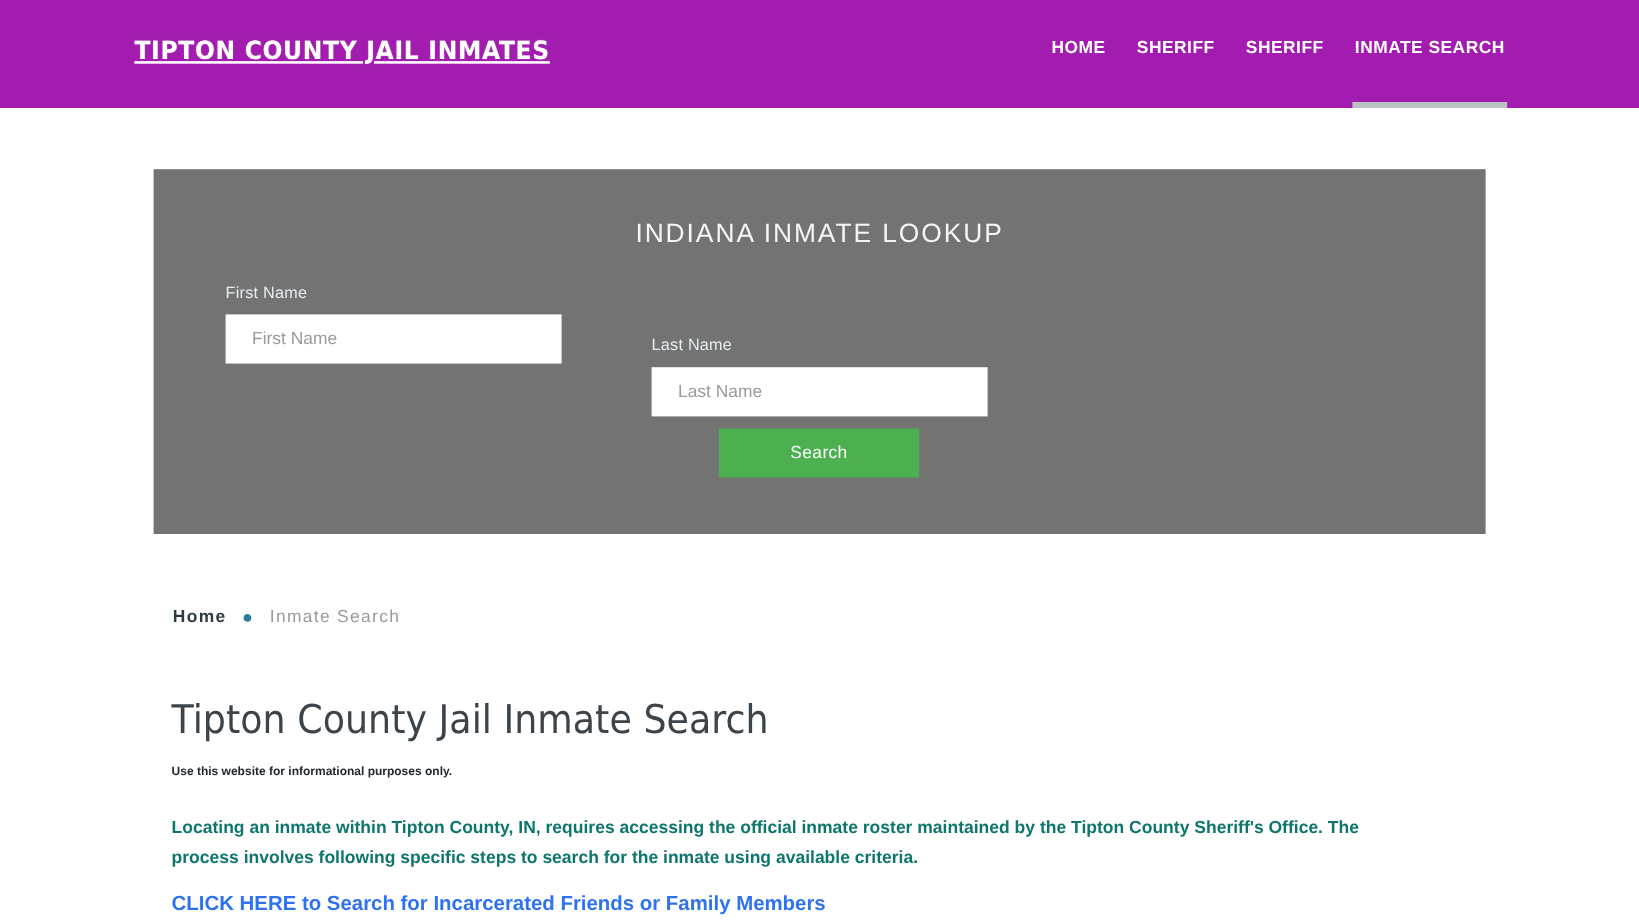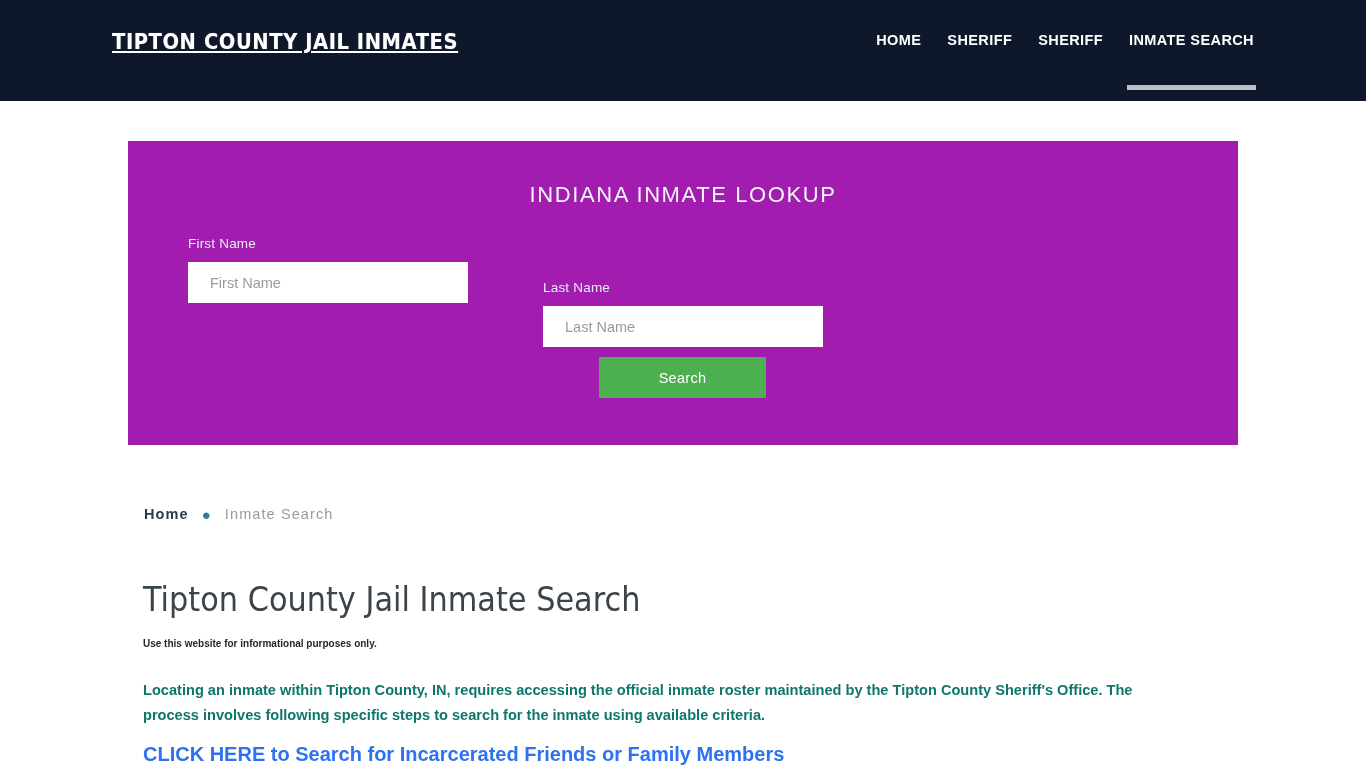--- a/index.html
+++ b/index.html
@@ -9,22 +9,22 @@
     height: 768px;
     background: #ffffff;
     font-family: "Liberation Sans", sans-serif;
     overflow: hidden;
   }
 
   
   .site-header {
     position: relative;
     width: 1366px;
-    height: 101px;
-    background: #0f172a;
+    height: 90px;
+    background: #a21caf;
   }
 
   .logo {
     position: absolute;
     left: 112px;
     top: 30px;
     font-family: "DejaVu Sans", sans-serif;
     font-size: 21px;
     font-weight: bold;
     letter-spacing: 0.6px;
@@ -66,21 +66,21 @@
     background: #bcc1c3;
   }
 
   
   .lookup-panel {
     position: absolute;
     left: 128px;
     top: 141px;
     width: 1110px;
     height: 304px;
-    background: #a21caf;
+    background: #737373;
   }
 
   .lookup-title {
     position: absolute;
     top: 41px;
     left: 0;
     width: 100%;
     text-align: center;
     font-family: "Liberation Sans", sans-serif;
     font-size: 22px;
@@ -196,21 +196,21 @@
     font-weight: bold;
     line-height: 25px;
     color: #0f766e;
   }
 
   .cta-link {
     position: absolute;
     left: 143px;
     top: 743px;
     font-family: "Liberation Sans", sans-serif;
-    font-size: 20px;
+    font-size: 17px;
     font-weight: bold;
     color: #2f72ef;
     text-decoration: none;
   }
 </style>
 </head>
 <body>
 
 <header class="site-header">
   <a class="logo" href="#">TIPTON COUNTY JAIL INMATES</a>

